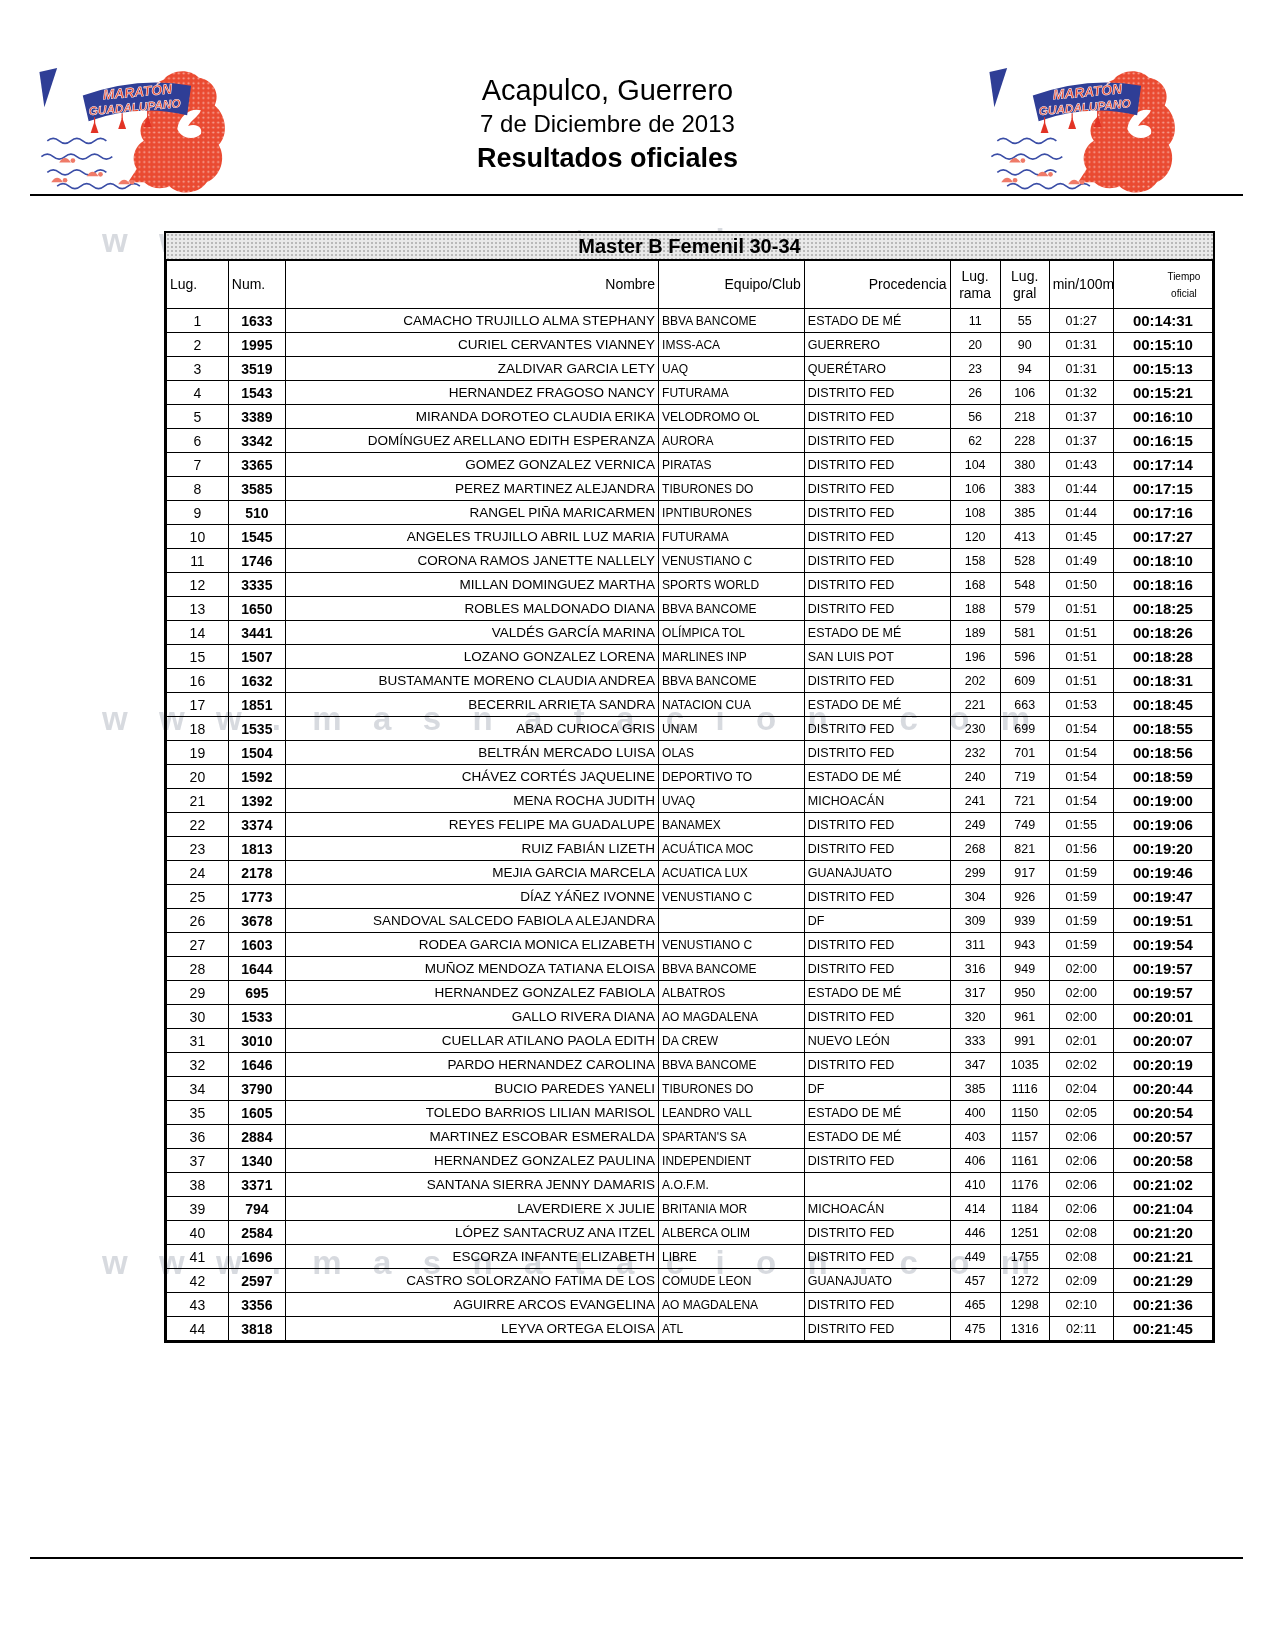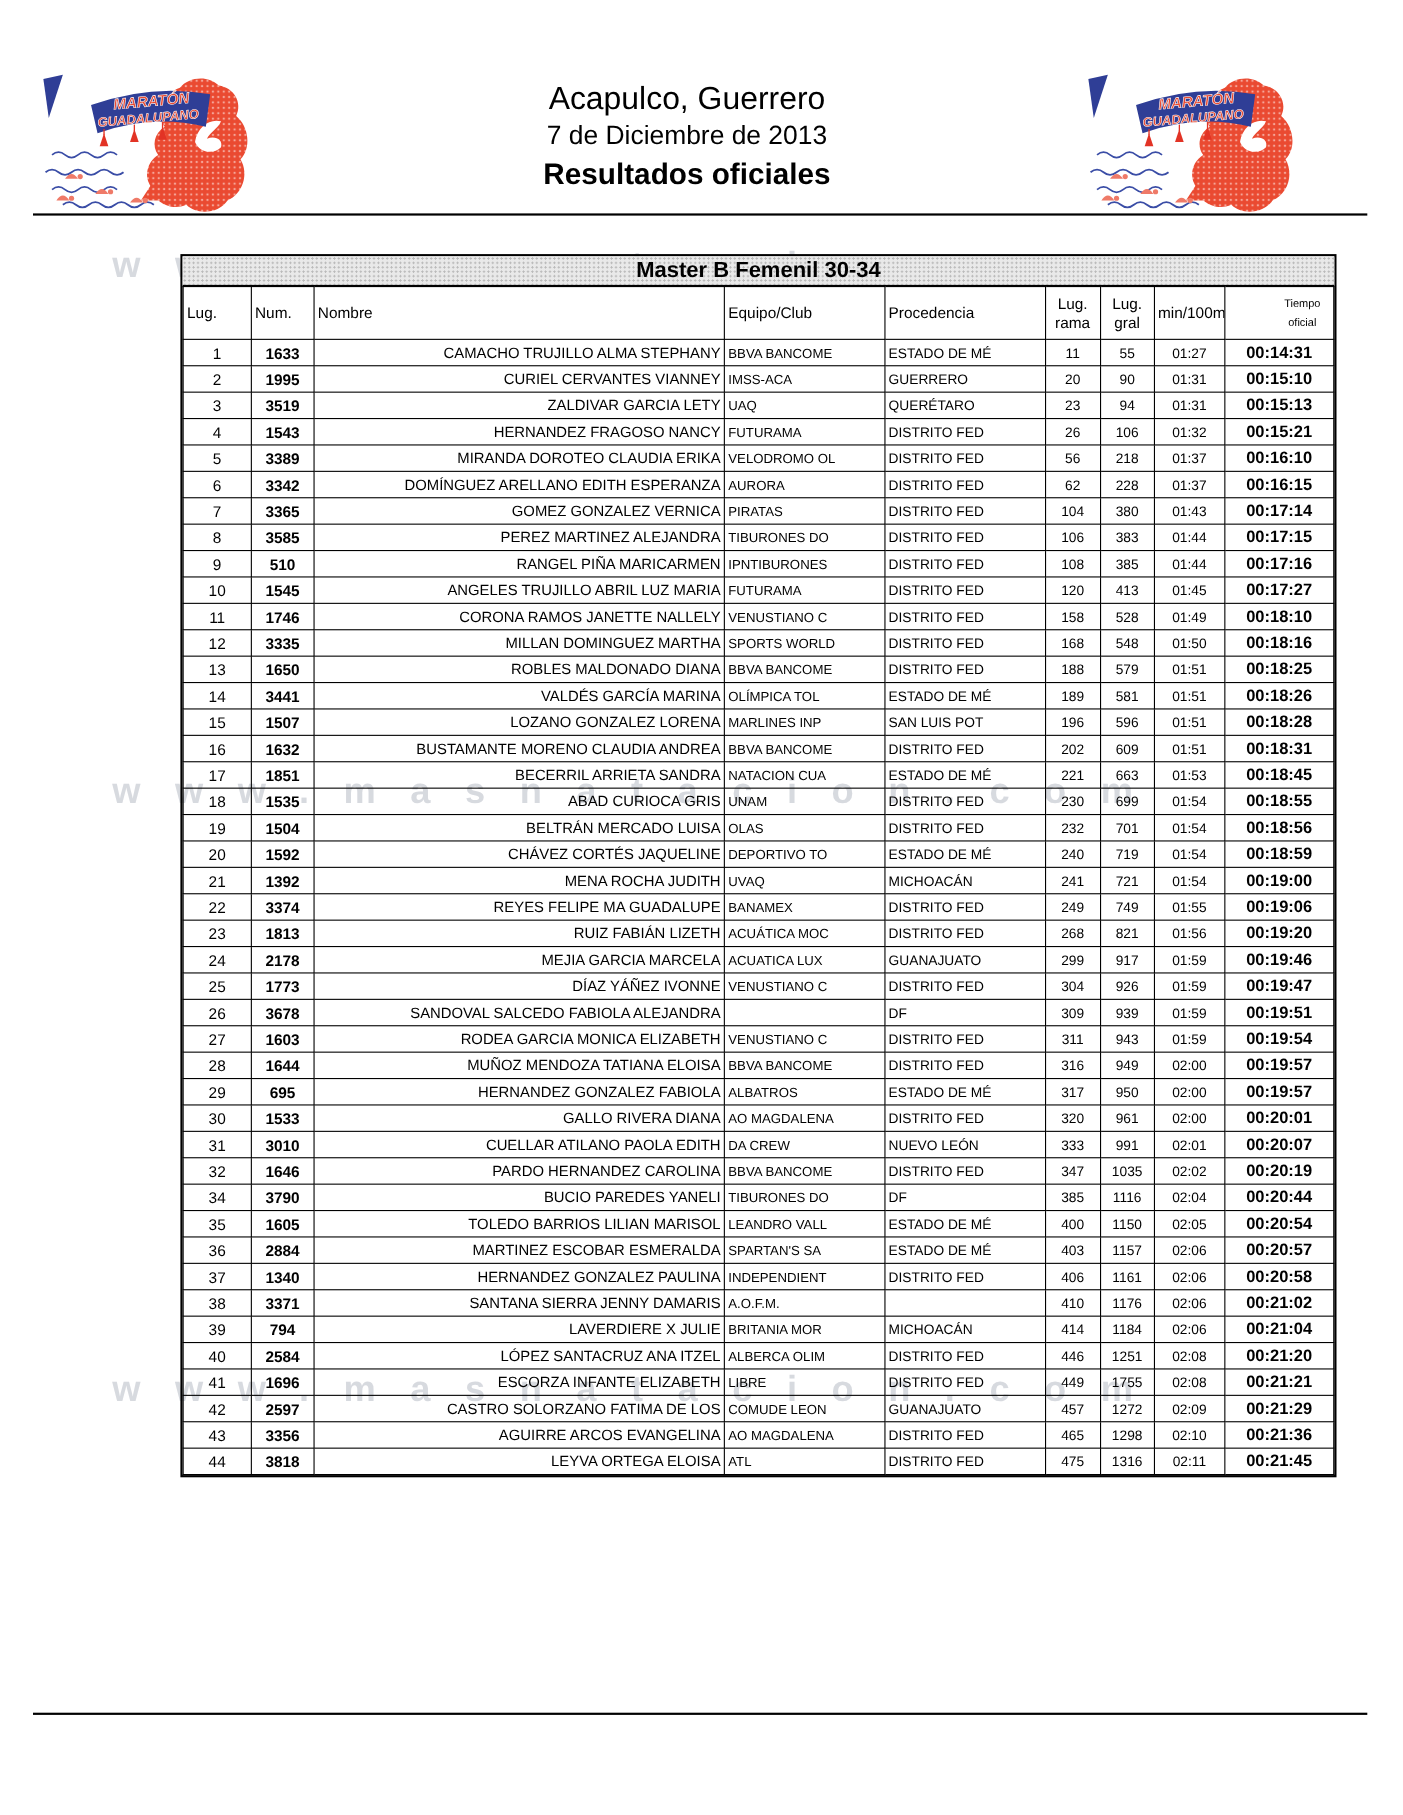--- a/index.html
+++ b/index.html
@@ -3,21 +3,21 @@
 <meta charset="utf-8">
 <style>
   * { margin:0; padding:0; box-sizing:border-box; }
   html,body { background:#ffffff; }
   body { font-family:"Liberation Sans", sans-serif; color:#000; }
   .page {
     position:relative; width:1275px; height:1650px; background:#fff; overflow:hidden;
   }
   
   .header-text {
-    position:absolute; top:72px; left:17px; width:1215px; text-align:center; z-index:2;
+    position:absolute; top:72px; left:0; width:1215px; text-align:center; z-index:2;
   }
   .city   { font-size:29px; line-height:36px; }
   .date   { font-size:24px; line-height:32px; }
   .subtitle { font-size:27px; line-height:36px; font-weight:bold; }
   .rule { position:absolute; left:30px; width:1213px; height:2px; background:#000; z-index:2; }
   .rule-top { top:194px; }
   .rule-bottom { top:1557px; }
   .logo { position:absolute; top:66px; width:198px; height:130px; z-index:2; }
   .logo-left  { left:33px; }
   .logo-right { left:983px; }
@@ -38,21 +38,21 @@
     border-bottom:1px solid #000;
     background-color:#e9e9e9;
     background-image:radial-gradient(#b9b9b9 1px, rgba(0,0,0,0) 1.1px);
     background-size:4px 4px;
   }
   table { border-collapse:collapse; table-layout:fixed; width:100%; background:transparent; }
   th, td {
     border:1px solid #000; overflow:hidden; white-space:nowrap;
     padding:0 3px; height:24px; line-height:22px; font-size:14px; background:transparent;
   }
-  thead th { height:48px; line-height:17px; font-weight:normal; text-align:left; vertical-align:middle; }
+  thead th { height:48px; line-height:17px; font-weight:normal; text-align:right; vertical-align:middle; }
   thead th.c0, thead th.c1 { text-align:left; }
   thead th.c5, thead th.c6, thead th.c7, thead th.c8 { text-align:center; }
   thead th.c8 { font-size:10px;padding-left:45px; }
   col.c0 { width:53px; } col.c1 { width:49px; } col.c2 { width:320px; }
   col.c3 { width:125px; } col.c4 { width:125px; } col.c5 { width:43px; }
   col.c6 { width:42px; } col.c7 { width:55px; } col.c8 { width:85px; }
   td.c0 { text-align:center; }
   td.c1 { text-align:center; font-weight:bold; }
   td.c2 { text-align:right; font-size:13.5px; }
   td.c3 { text-align:left; font-size:12px; }

